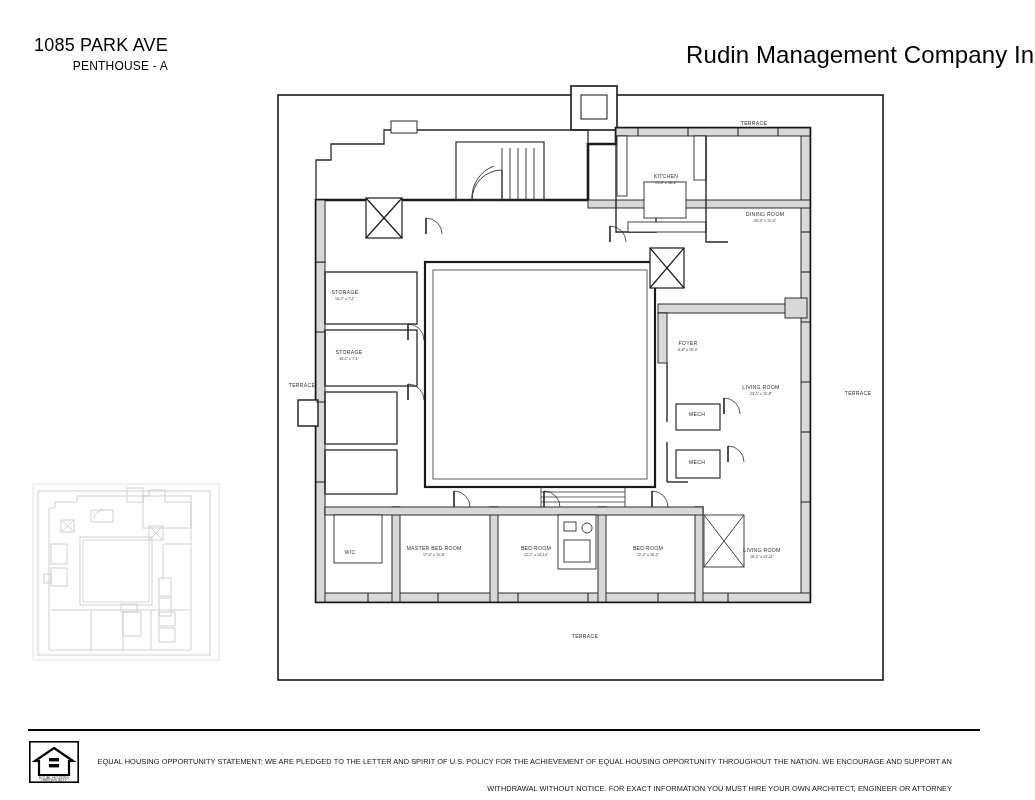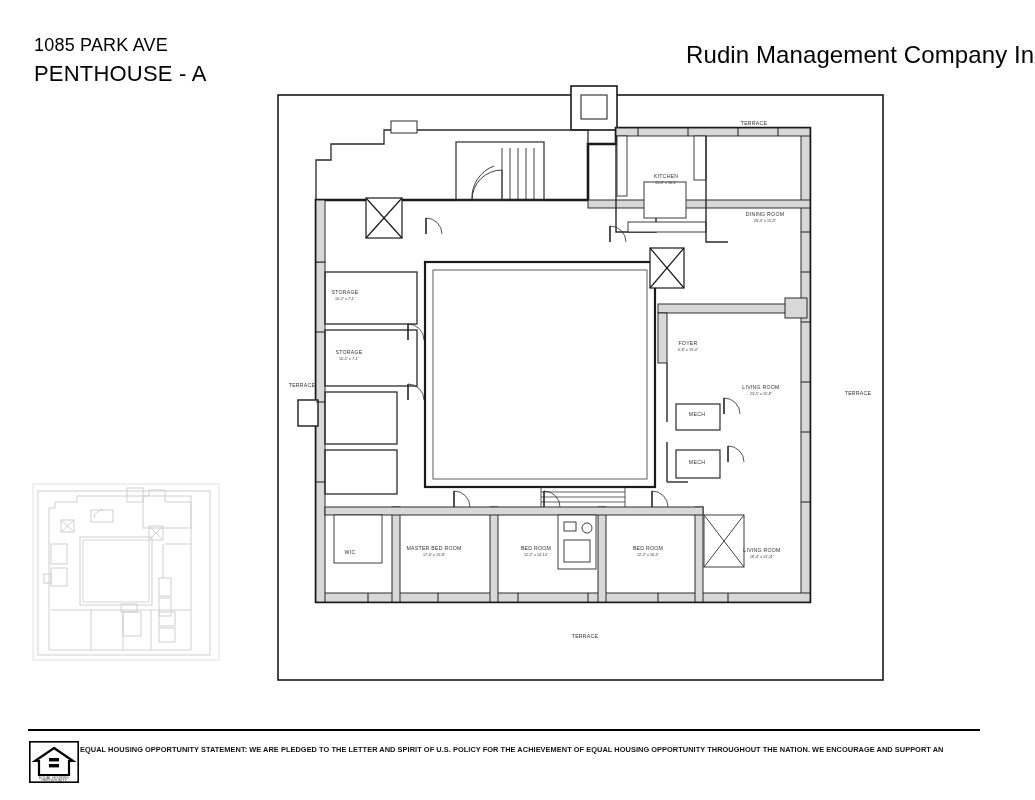--- a/index.html
+++ b/index.html
@@ -1,41 +1,41 @@
 <!DOCTYPE html>
 <html><head>
 <meta charset="utf-8">
 <style>
   html,body{margin:0;padding:0;background:#ffffff;}
   body{
     width:1035px;height:800px;position:relative;overflow:hidden;
     font-family:"Liberation Sans", sans-serif;color:#000;
   }
-  .page{position:absolute;inset:0;}
+  .page{position:absolute;inset:0;text-align:right;}
 
   
   #header{position:absolute;left:0;top:0;width:1035px;height:90px;}
   #addr-block{position:absolute;left:34px;top:32px;line-height:1.45;}
   #addr-line1{font-size:18px;letter-spacing:.2px;}
-  #addr-line2{font-size:22px;letter-spacing:.2px;}
+  #addr-line2{font-size:12px;letter-spacing:.2px;}
   #company{position:absolute;left:686px;top:41px;font-size:24px;letter-spacing:.1px;white-space:nowrap;}
 
   
   #plan-wrap{position:absolute;left:258px;top:82px;width:640px;height:600px;}
   svg.plan{display:block;}
 
   
   #keyplan{position:absolute;left:28px;top:482px;width:230px;height:220px;}
   #keyplan-thumb{position:absolute;left:3px;top:0;width:190px;height:180px;}
 
   
   #footer-rule{position:absolute;left:28px;top:729px;width:952px;height:2px;background:#000;}
   #eho-logo{position:absolute;left:29px;top:741px;width:50px;height:42px;}
   #legal{position:absolute;left:76px;top:740px;width:892px;font-size:7.4px;line-height:1.54;letter-spacing:.05px;color:#111;}
-  #legal p{margin:4px;white-space:nowrap;font-weight:bold;}
+  #legal p{margin:16px;white-space:nowrap;}
 
   
   text{font-family:"Liberation Sans", sans-serif;fill:#333;}
 </style>
 </head>
 <body>
 
 <div class="page">
 
   <div id="header">
@@ -313,15 +313,16 @@
     <rect x="0.8" y="0.8" width="48.4" height="40.4" fill="#ffffff" stroke="#000" stroke-width="1.6"></rect>
     <path d="M25 7 L44 20 L40 20 L40 34 L10 34 L10 20 L6 20 Z" fill="none" stroke="#000" stroke-width="2.2"></path>
     <rect x="20" y="17" width="10" height="3.4" fill="#000"></rect>
     <rect x="20" y="23" width="10" height="3.4" fill="#000"></rect>
     <text x="25" y="38.2" font-size="3.6" text-anchor="middle" fill="#000" font-family="Liberation Sans, sans-serif">EQUAL HOUSING</text>
     <text x="25" y="41.4" font-size="3.6" text-anchor="middle" fill="#000" font-family="Liberation Sans, sans-serif">OPPORTUNITY</text>
   </svg>
 
   <div id="legal">
     <p>EQUAL HOUSING OPPORTUNITY STATEMENT: WE ARE PLEDGED TO THE LETTER AND SPIRIT OF U.S. POLICY FOR THE ACHIEVEMENT OF EQUAL HOUSING OPPORTUNITY THROUGHOUT THE NATION.  WE ENCOURAGE AND SUPPORT AN</p>
+    <p>WITHDRAWAL WITHOUT NOTICE.  FOR EXACT INFORMATION YOU MUST HIRE YOUR OWN ARCHITECT, ENGINEER OR ATTORNEY</p>
   </div>
 
 </div>
 
 </body></html>

